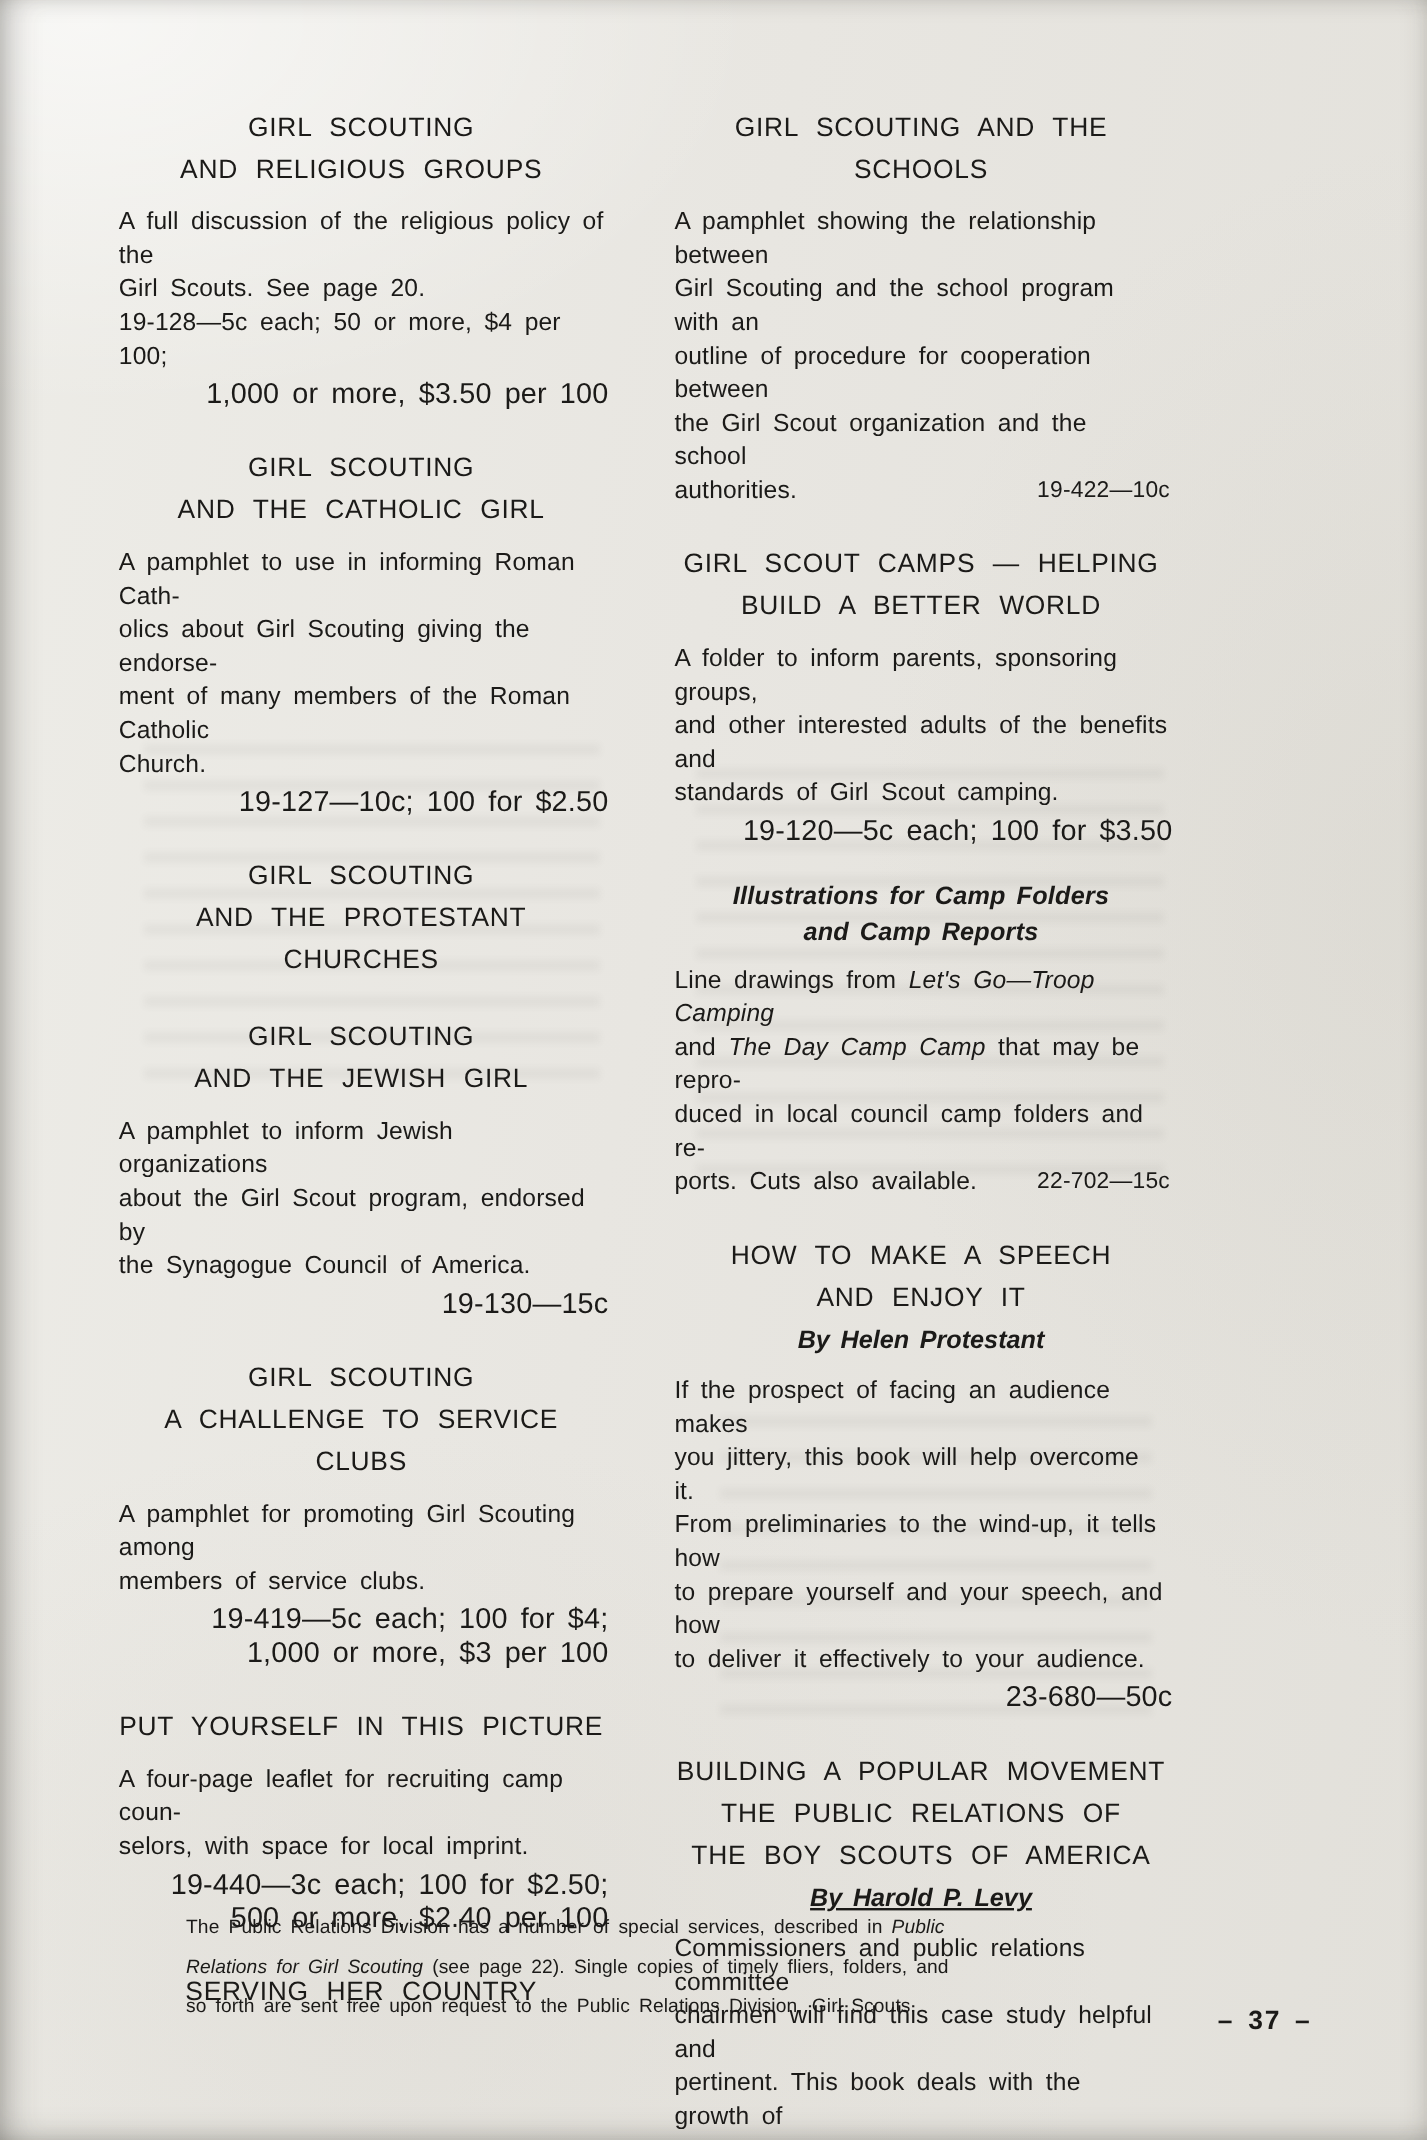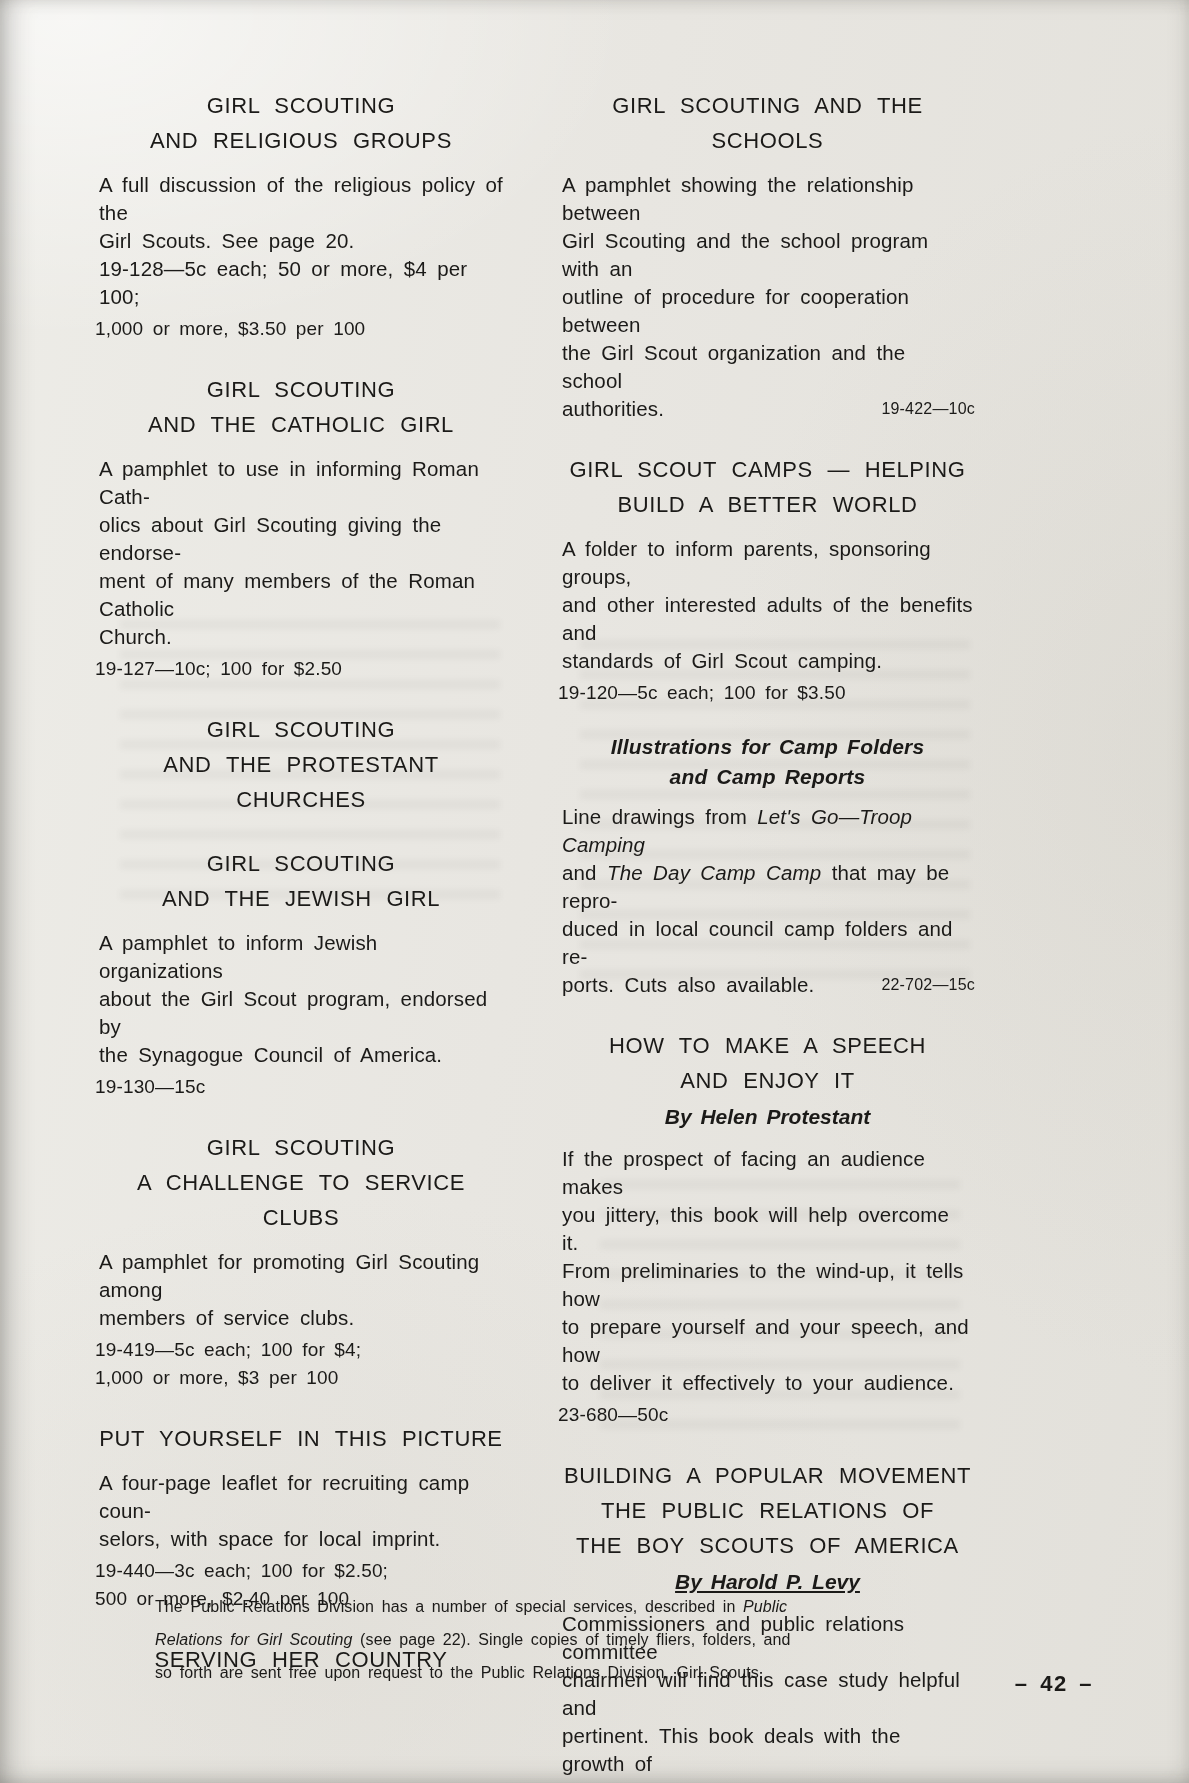--- a/index.html
+++ b/index.html
@@ -45,26 +45,26 @@
     margin:-9px 0 13px 0;text-align:center;
     font-size:21px;font-weight:bold;font-style:italic;line-height:30px;
     word-spacing:3px;
   }
   .parawrap{position:relative;}
   .body{
     margin:4px;font-size:20.5px;line-height:28px;
     word-spacing:4.5px;letter-spacing:0.15px;white-space:pre-line;
   }
   .center{
-    margin:0;text-align:left;font-size:19px;line-height:28px;
+    margin:0;text-align:right;font-size:24px;line-height:28px;
     word-spacing:4px;letter-spacing:0.15px;white-space:pre-line;
   }
   .price-abs{
     position:absolute;right:2px;bottom:0;
-    font-size:16px;line-height:28px;letter-spacing:0.2px;
+    font-size:19px;line-height:28px;letter-spacing:0.2px;
   }
   .footer{
     position:absolute;z-index:2;left:155px;width:814px;top:1590px;
     margin:0;font-size:16px;line-height:33px;
     word-spacing:3px;letter-spacing:0.1px;white-space:pre-line;
   }
   .pagenum{
     position:absolute;z-index:2;right:96px;top:1671px;
     font-size:22px;font-weight:bold;letter-spacing:1.5px;word-spacing:4px;
   }
@@ -217,15 +217,15 @@
           </div>
       </section>
 
     </div>
   </div>
 
   <p class="footer"><span>The Public Relations Division has a number of special services, described in </span><i>Public
 Relations for Girl Scouting</i><span> (see page 22). Single copies of timely fliers, folders, and
 so forth are sent free upon request to the Public Relations Division, Girl Scouts.</span></p>
 
-  <div class="pagenum">– 42 –</div>
+  <div class="pagenum">– 37 –</div>
 
 </div>
 
 </body></html>

